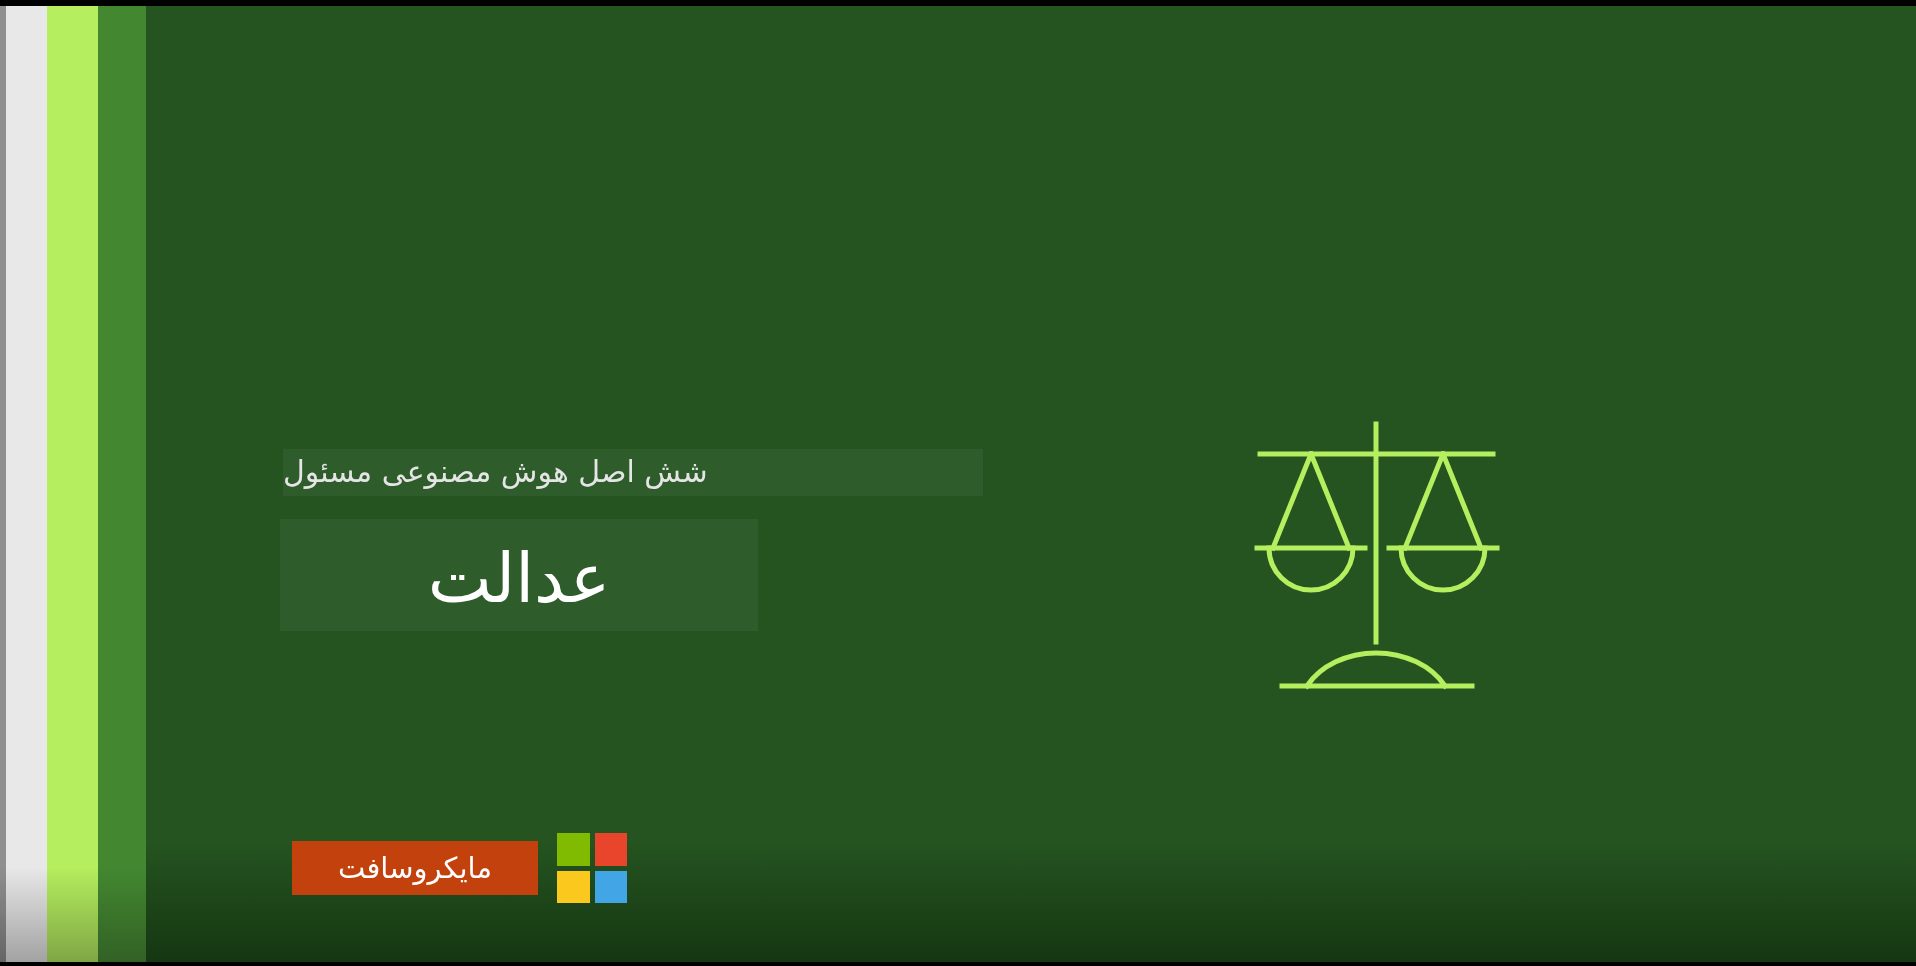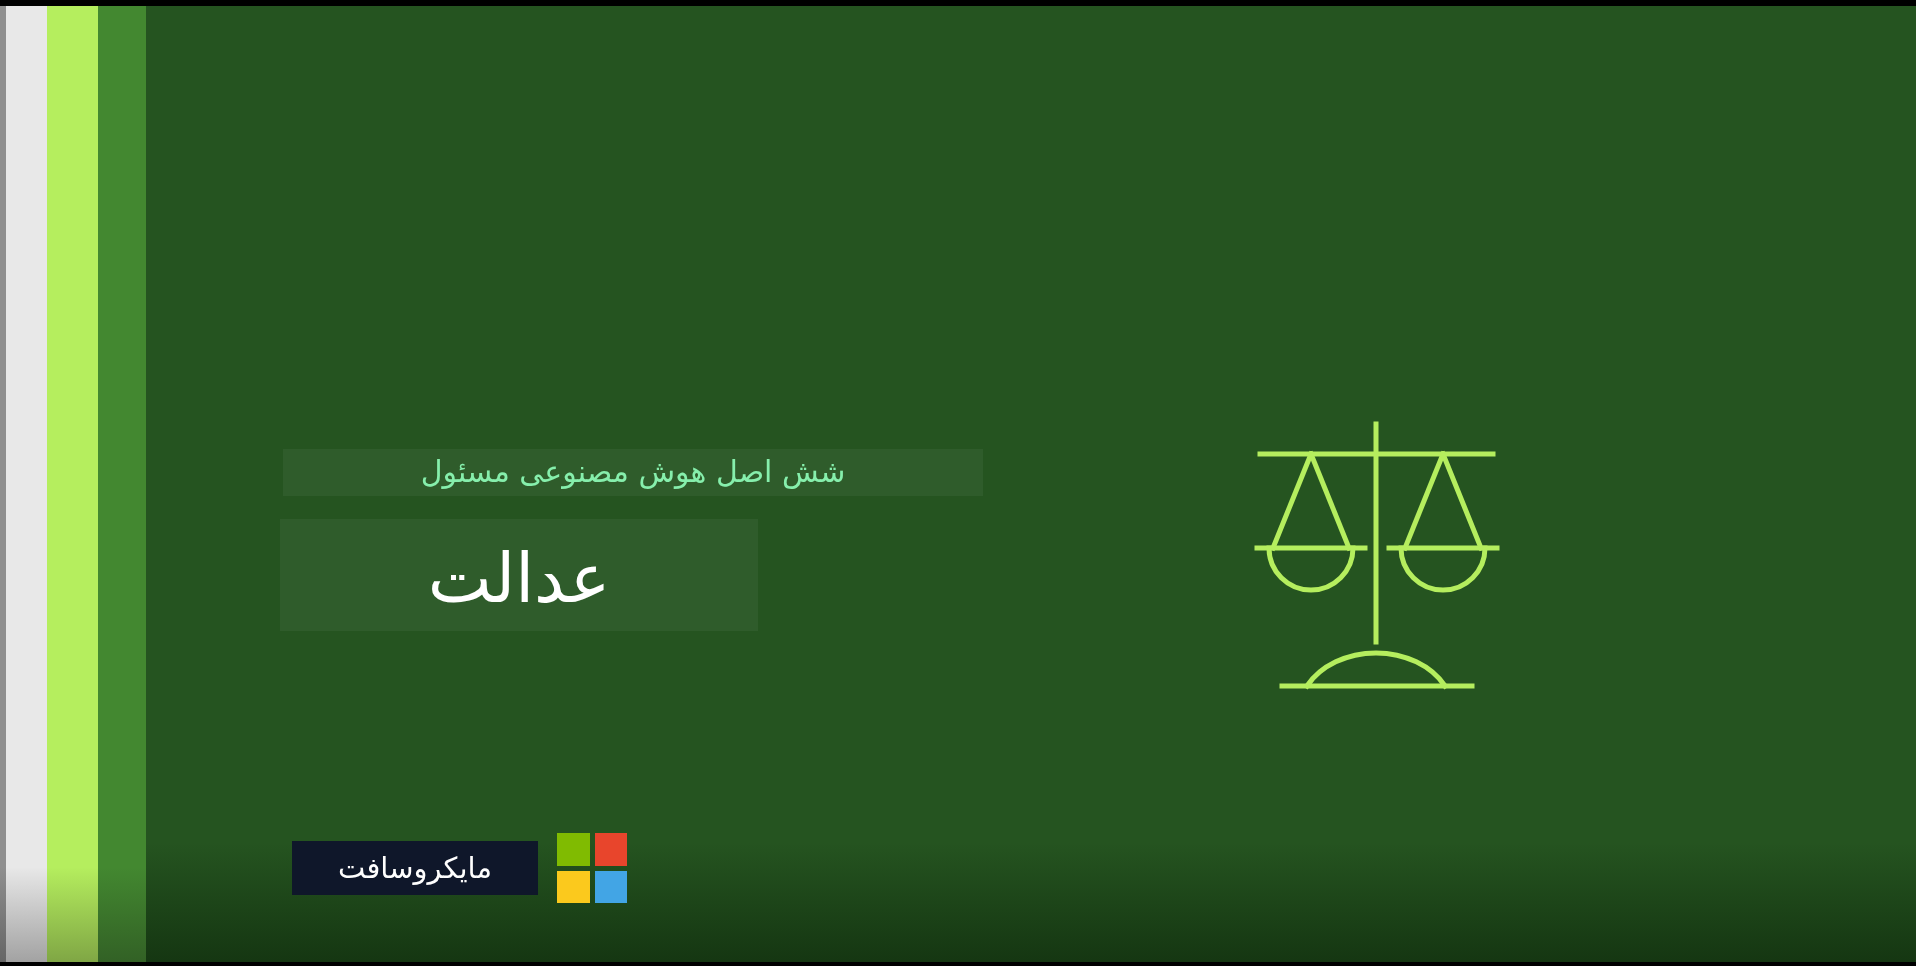--- a/index.html
+++ b/index.html
@@ -99,22 +99,22 @@
     height: 47px;
     background: #2f5c2b;
   }
   #subtitle-text {
     position: absolute;
     left: 3px;
     top: 0px;
     width: 700px;
     height: 58px;
     line-height: 58px;
-    text-align: center;
-    color: #86efac;
+    text-align: left;
+    color: #e5e5e5;
     font-size: 30px;
     font-weight: 400;
     direction: rtl;
     white-space: nowrap;
     letter-spacing: 0px;
   }
 
   #title-box {
     position: absolute;
     left: 0px;
@@ -171,21 +171,21 @@
   .ms-red    { background: #e8452c; }
   .ms-green  { background: #80bb01; }
   .ms-blue   { background: #42a5e5; }
   .ms-yellow { background: #fbc91d; }
 
   #brand-box {
     margin-right: 0;
     margin-left: 0;
     position: relative;
     height: 54px;
-    background: #0f172a;
+    background: #c2410c;
     display: flex;
     align-items: center;
     justify-content: center;
     padding: 0 16px;
     min-width: 214px;
     margin-inline-start: 19px;
   }
   #brand-text {
     color: #ffffff;
     font-size: 29px;

